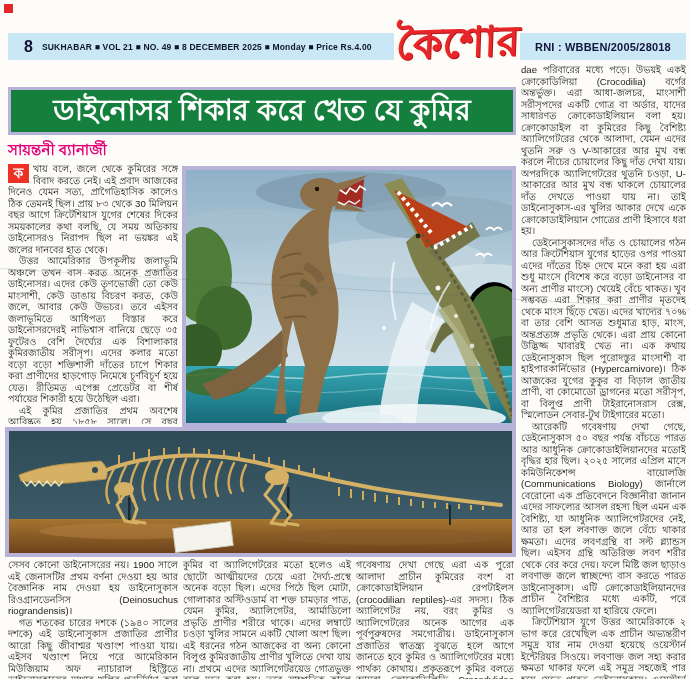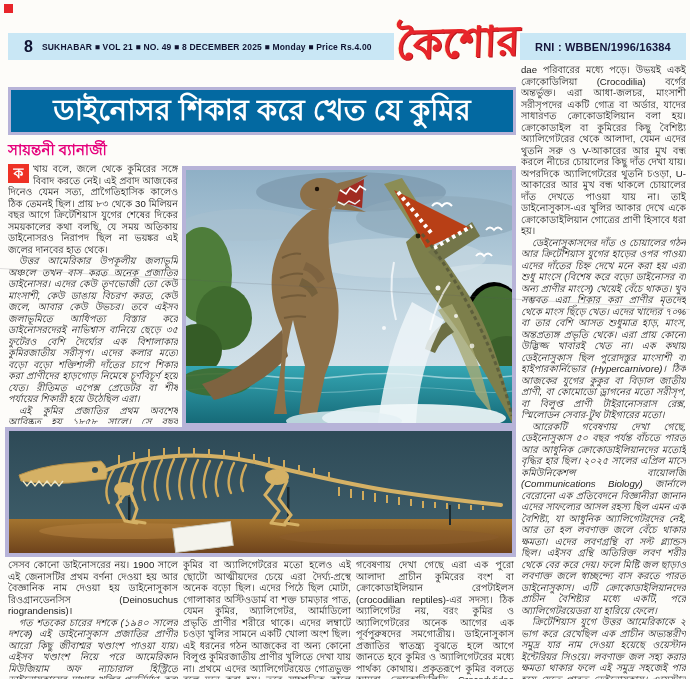--- a/index.html
+++ b/index.html
@@ -32,34 +32,34 @@
   .masthead span{
     font-family:"DejaVu Serif","Liberation Serif",serif;
     font-size:42px;font-weight:bold;color:#e8252b;
     transform:skewX(-4deg) rotate(-2deg);
     text-shadow:1px 1px 0 #b5161b, -1px 0 0 #f9d23c33;
     white-space:nowrap;
   }
   
   .headline-box{
     left:8px;top:87px;width:508px;height:48px;
-    background:#0369a1;border:3px solid #b7b3d8;
+    background:#15803d;border:3px solid #b7b3d8;
     display:flex;align-items:center;justify-content:center;overflow:hidden;
   }
   .headline-box h1{
     margin:0;color:#ffffff;font-size:29px;font-weight:bold;white-space:nowrap;
   }
   .byline{
     left:8px;top:138px;width:172px;text-align:left;
     font-size:15px;font-weight:bold;color:#e5007c;
   }
   
   .col{overflow:hidden;text-align:justify;font-size:9.6px;line-height:11.5px;}
   .col p{margin:0;}
-  .col p + p{text-indent:11px;font-style:italic;}
+  .col p + p{text-indent:11px;}
   .col p.cont{text-indent:0;}
   .col-left{left:8px;top:163px;width:170px;height:261px;}
   .bcol1{left:8px;top:559px;width:170px;height:120px;}
   .bcol2{left:183px;top:559px;width:168px;height:120px;}
   .bcol3{left:356px;top:559px;width:158px;height:120px;}
   .col-right{left:521px;top:64px;width:165px;height:615px;}
   .dropcap{
     float:left;width:21px;height:19px;margin:1px 4px 0 0;
     background:#ee3124;color:#fff;font-size:14px;font-weight:bold;
     display:flex;align-items:center;justify-content:center;text-indent:0;
@@ -84,21 +84,21 @@
 
   <header class="abs topbar">
     <span class="pgnum">8</span>
     <span class="issue-info">SUKHABAR  ■  VOL 21  ■  NO. 49 ■ 8 DECEMBER 2025  ■  Monday  ■  Price Rs.4.00</span>
   </header>
 
   <div class="abs masthead">
     <span>কৈশোর</span>
   </div>
 
-  <div class="abs rni">RNI : WBBEN/1996/16384</div>
+  <div class="abs rni">RNI : WBBEN/2005/28018</div>
 
   <div class="abs headline-box">
     <h1>ডাইনোসর শিকার করে খেত যে কুমির</h1>
   </div>
 
   <div class="abs byline">সায়ন্তনী ব্যানার্জী</div>
 
   <section class="abs col col-left">
     <p>
       <span class="dropcap">ক</span><span>খায় বলে, জলে থেকে কুমিরের সঙ্গে বিবাদ করতে নেই। এই প্রবাদ আজকের দিনেও যেমন সত্য, প্রাগৈতিহাসিক কালেও ঠিক তেমনই ছিল। প্রায় ৮৩ থেকে 30 মিলিয়ন বছর আগে ক্রিটেশিয়াস যুগের শেষের দিকের সময়কালের কথা বলছি, যে সময় অতিকায় ডাইনোসরও নিরাপদ ছিল না ভয়ঙ্কর এই জলের দানবের হাত থেকে।</span>

